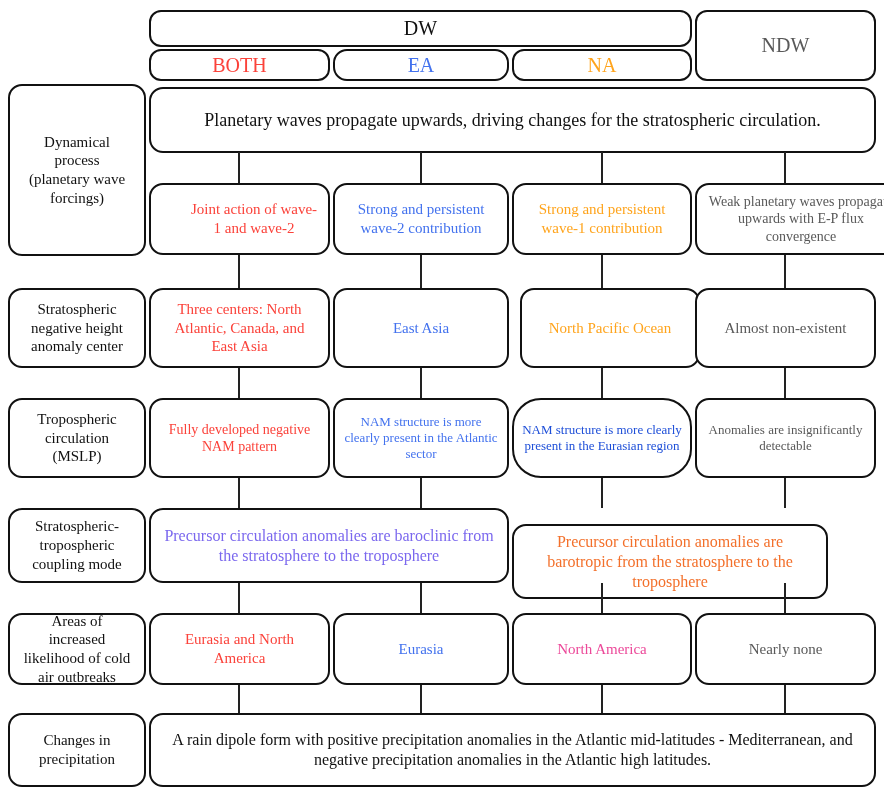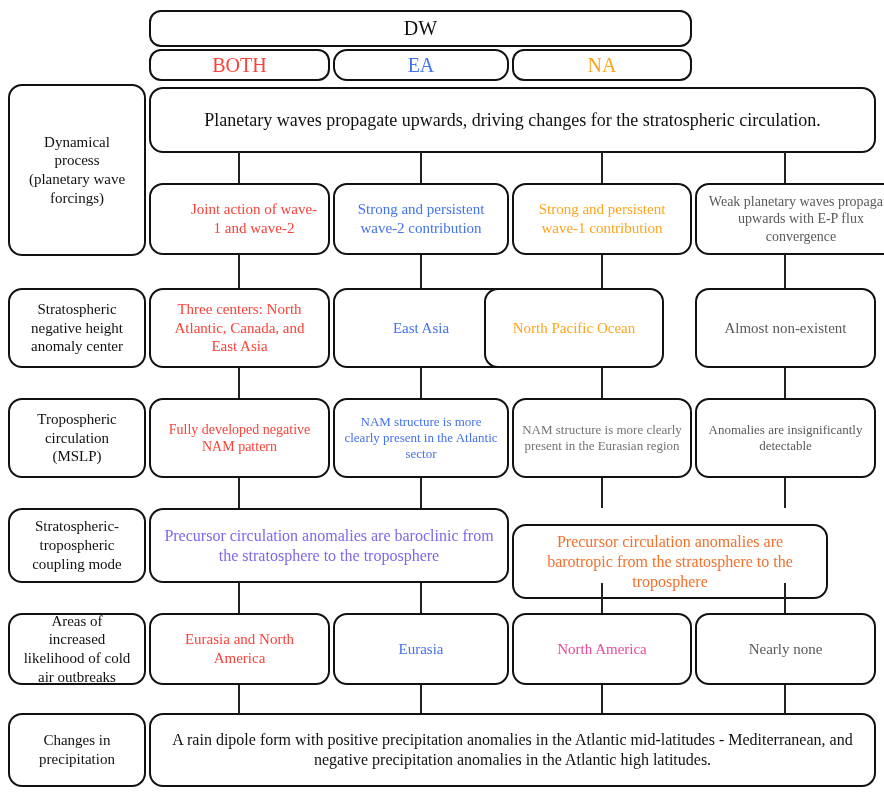--- a/index.html
+++ b/index.html
@@ -20,41 +20,42 @@
   .banner-sm{font-size:16px;padding:2px 12px;}
   .wide4{font-size:16px;padding:2px 12px;}
   .vline{position:absolute;width:2px;background:#222222;}
 </style>
 </head>
 <body>
 
 <div class="canvas">
 
   <div class="box hdr" style="left:149px;top:10px;width:543px;height:37px">DW</div>
+  <div class="box hdr" style="left: 695px; top: 10px; width: 181px; height: 71px; color: rgb(89, 89, 89);">NDW</div>
   <div class="box hdr" style="left: 149px; top: 49px; width: 181px; height: 32px; color: rgb(251, 66, 58);">BOTH</div>
   <div class="box hdr" style="left: 333px; top: 49px; width: 176px; height: 32px; color: rgb(67, 114, 238); border-radius: 14px;">EA</div>
   <div class="box hdr" style="left: 512px; top: 49px; width: 180px; height: 32px; color: rgb(255, 164, 28);">NA</div>
 
   <div class="box lbl" style="left:8px;top:84px;width:138px;height:172px">Dynamical process (planetary wave forcings)</div>
   <div class="box banner" style="left:149px;top:87px;width:727px;height:66px">Planetary waves propagate upwards, driving changes for the stratospheric circulation.</div>
   <div class="box cell" style="left: 149px; top: 183px; width: 181px; height: 72px; color: rgb(251, 66, 58); padding-left: 38px;">Joint action of wave-1 and wave-2</div>
   <div class="box cell" style="left: 333px; top: 183px; width: 176px; height: 72px; color: rgb(67, 114, 238);">Strong and persistent wave-2 contribution</div>
   <div class="box cell" style="left: 512px; top: 183px; width: 180px; height: 72px; color: rgb(255, 164, 28);">Strong and persistent wave-1 contribution</div>
   <div class="box cell" style="left: 695px; top: 183px; width: 212px; height: 72px; font-size: 14px; color: rgb(89, 89, 89);">Weak planetary waves propagate upwards with E-P flux convergence</div>
 
   <div class="box lbl" style="left:8px;top:288px;width:138px;height:80px">Stratospheric negative height anomaly center</div>
   <div class="box cell" style="left: 149px; top: 288px; width: 181px; height: 80px; color: rgb(251, 66, 58);">Three centers: North Atlantic, Canada, and East Asia</div>
   <div class="box cell" style="left: 333px; top: 288px; width: 176px; height: 80px; color: rgb(67, 114, 238);">East Asia</div>
-  <div class="box cell" style="left: 484px; top: 288px; width: 180px; height: 80px; color: rgb(255, 164, 28);">North Pacific Ocean</div>
+  <div class="box cell" style="left: 520px; top: 288px; width: 180px; height: 80px; color: rgb(255, 164, 28);">North Pacific Ocean</div>
   <div class="box cell" style="left: 695px; top: 288px; width: 181px; height: 80px; color: rgb(89, 89, 89);">Almost non-existent</div>
 
   <div class="box lbl" style="left:8px;top:398px;width:138px;height:80px">Tropospheric circulation (MSLP)</div>
   <div class="box cell-sm" style="left: 149px; top: 398px; width: 181px; height: 80px; font-size: 14px; color: rgb(251, 66, 58);">Fully developed negative NAM pattern</div>
   <div class="box cell-sm" style="left: 333px; top: 398px; width: 176px; height: 80px; color: rgb(67, 114, 238);">NAM structure is more clearly present in the Atlantic sector</div>
-  <div class="box cell-sm" style="left: 512px; top: 398px; width: 180px; height: 80px; color: #737373;">NAM structure is more clearly present in the Eurasian region</div>
+  <div class="box cell-sm" style="left: 512px; top: 398px; width: 180px; height: 80px; color: #1d4ed8; border-radius: 29px;">NAM structure is more clearly present in the Eurasian region</div>
   <div class="box cell-sm" style="left: 695px; top: 398px; width: 181px; height: 80px; color: rgb(89, 89, 89);">Anomalies are insignificantly detectable</div>
 
   <div class="box lbl" style="left:8px;top:508px;width:138px;height:75px">Stratospheric-tropospheric coupling mode</div>
   <div class="box wide4" style="left: 149px; top: 508px; width: 360px; height: 75px; color: rgb(123, 104, 238);">Precursor circulation anomalies are baroclinic from the stratosphere to the troposphere</div>
   <div class="box wide4" style="left: 512px; top: 508px; width: 316px; height: 75px; color: rgb(243, 112, 43); margin-top: 16px;">Precursor circulation anomalies are barotropic from the stratosphere to the troposphere</div>
 
   <div class="box lbl" style="left:8px;top:613px;width:138px;height:72px">Areas of increased likelihood of cold air outbreaks</div>
   <div class="box cell" style="left: 333px; top: 613px; width: 176px; height: 72px; color: rgb(67, 114, 238);">Eurasia</div>
   <div class="box cell" style="left: 149px; top: 613px; width: 181px; height: 72px; color: rgb(251, 66, 58);">Eurasia and North America</div>
   <div class="box cell" style="left: 512px; top: 613px; width: 180px; height: 72px; color: #ec4899; border-radius: 14px;">North America</div>

